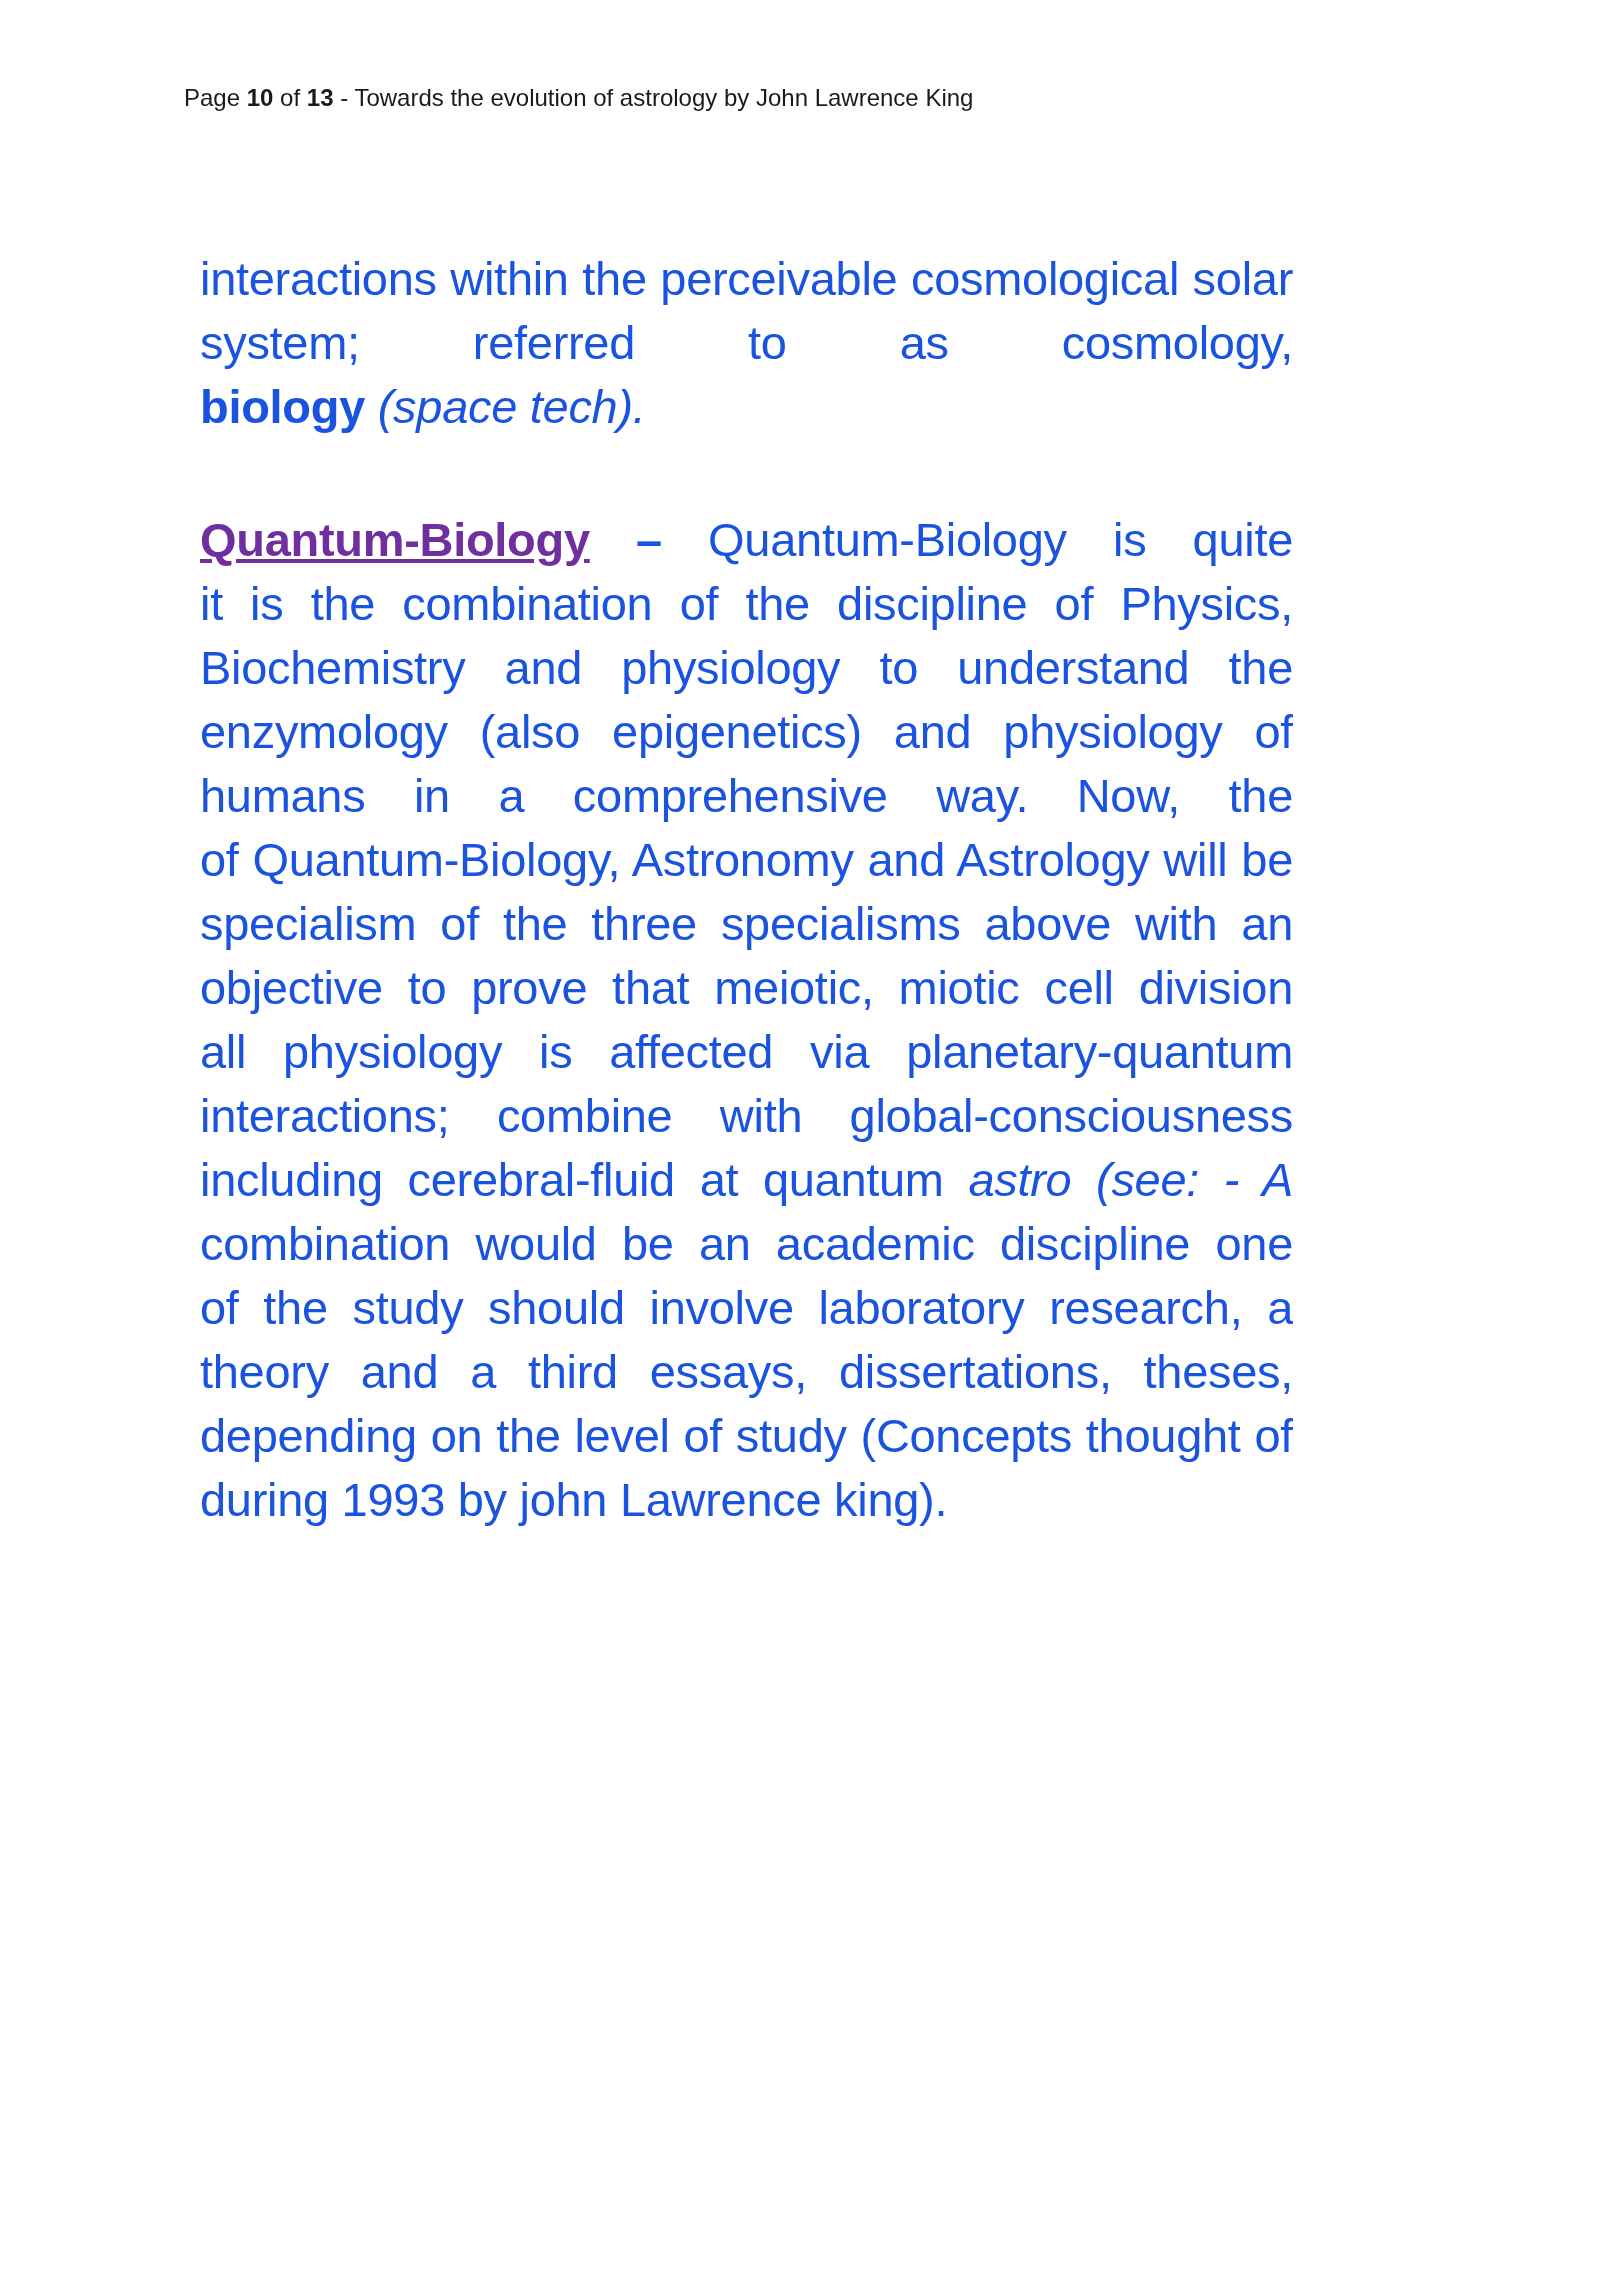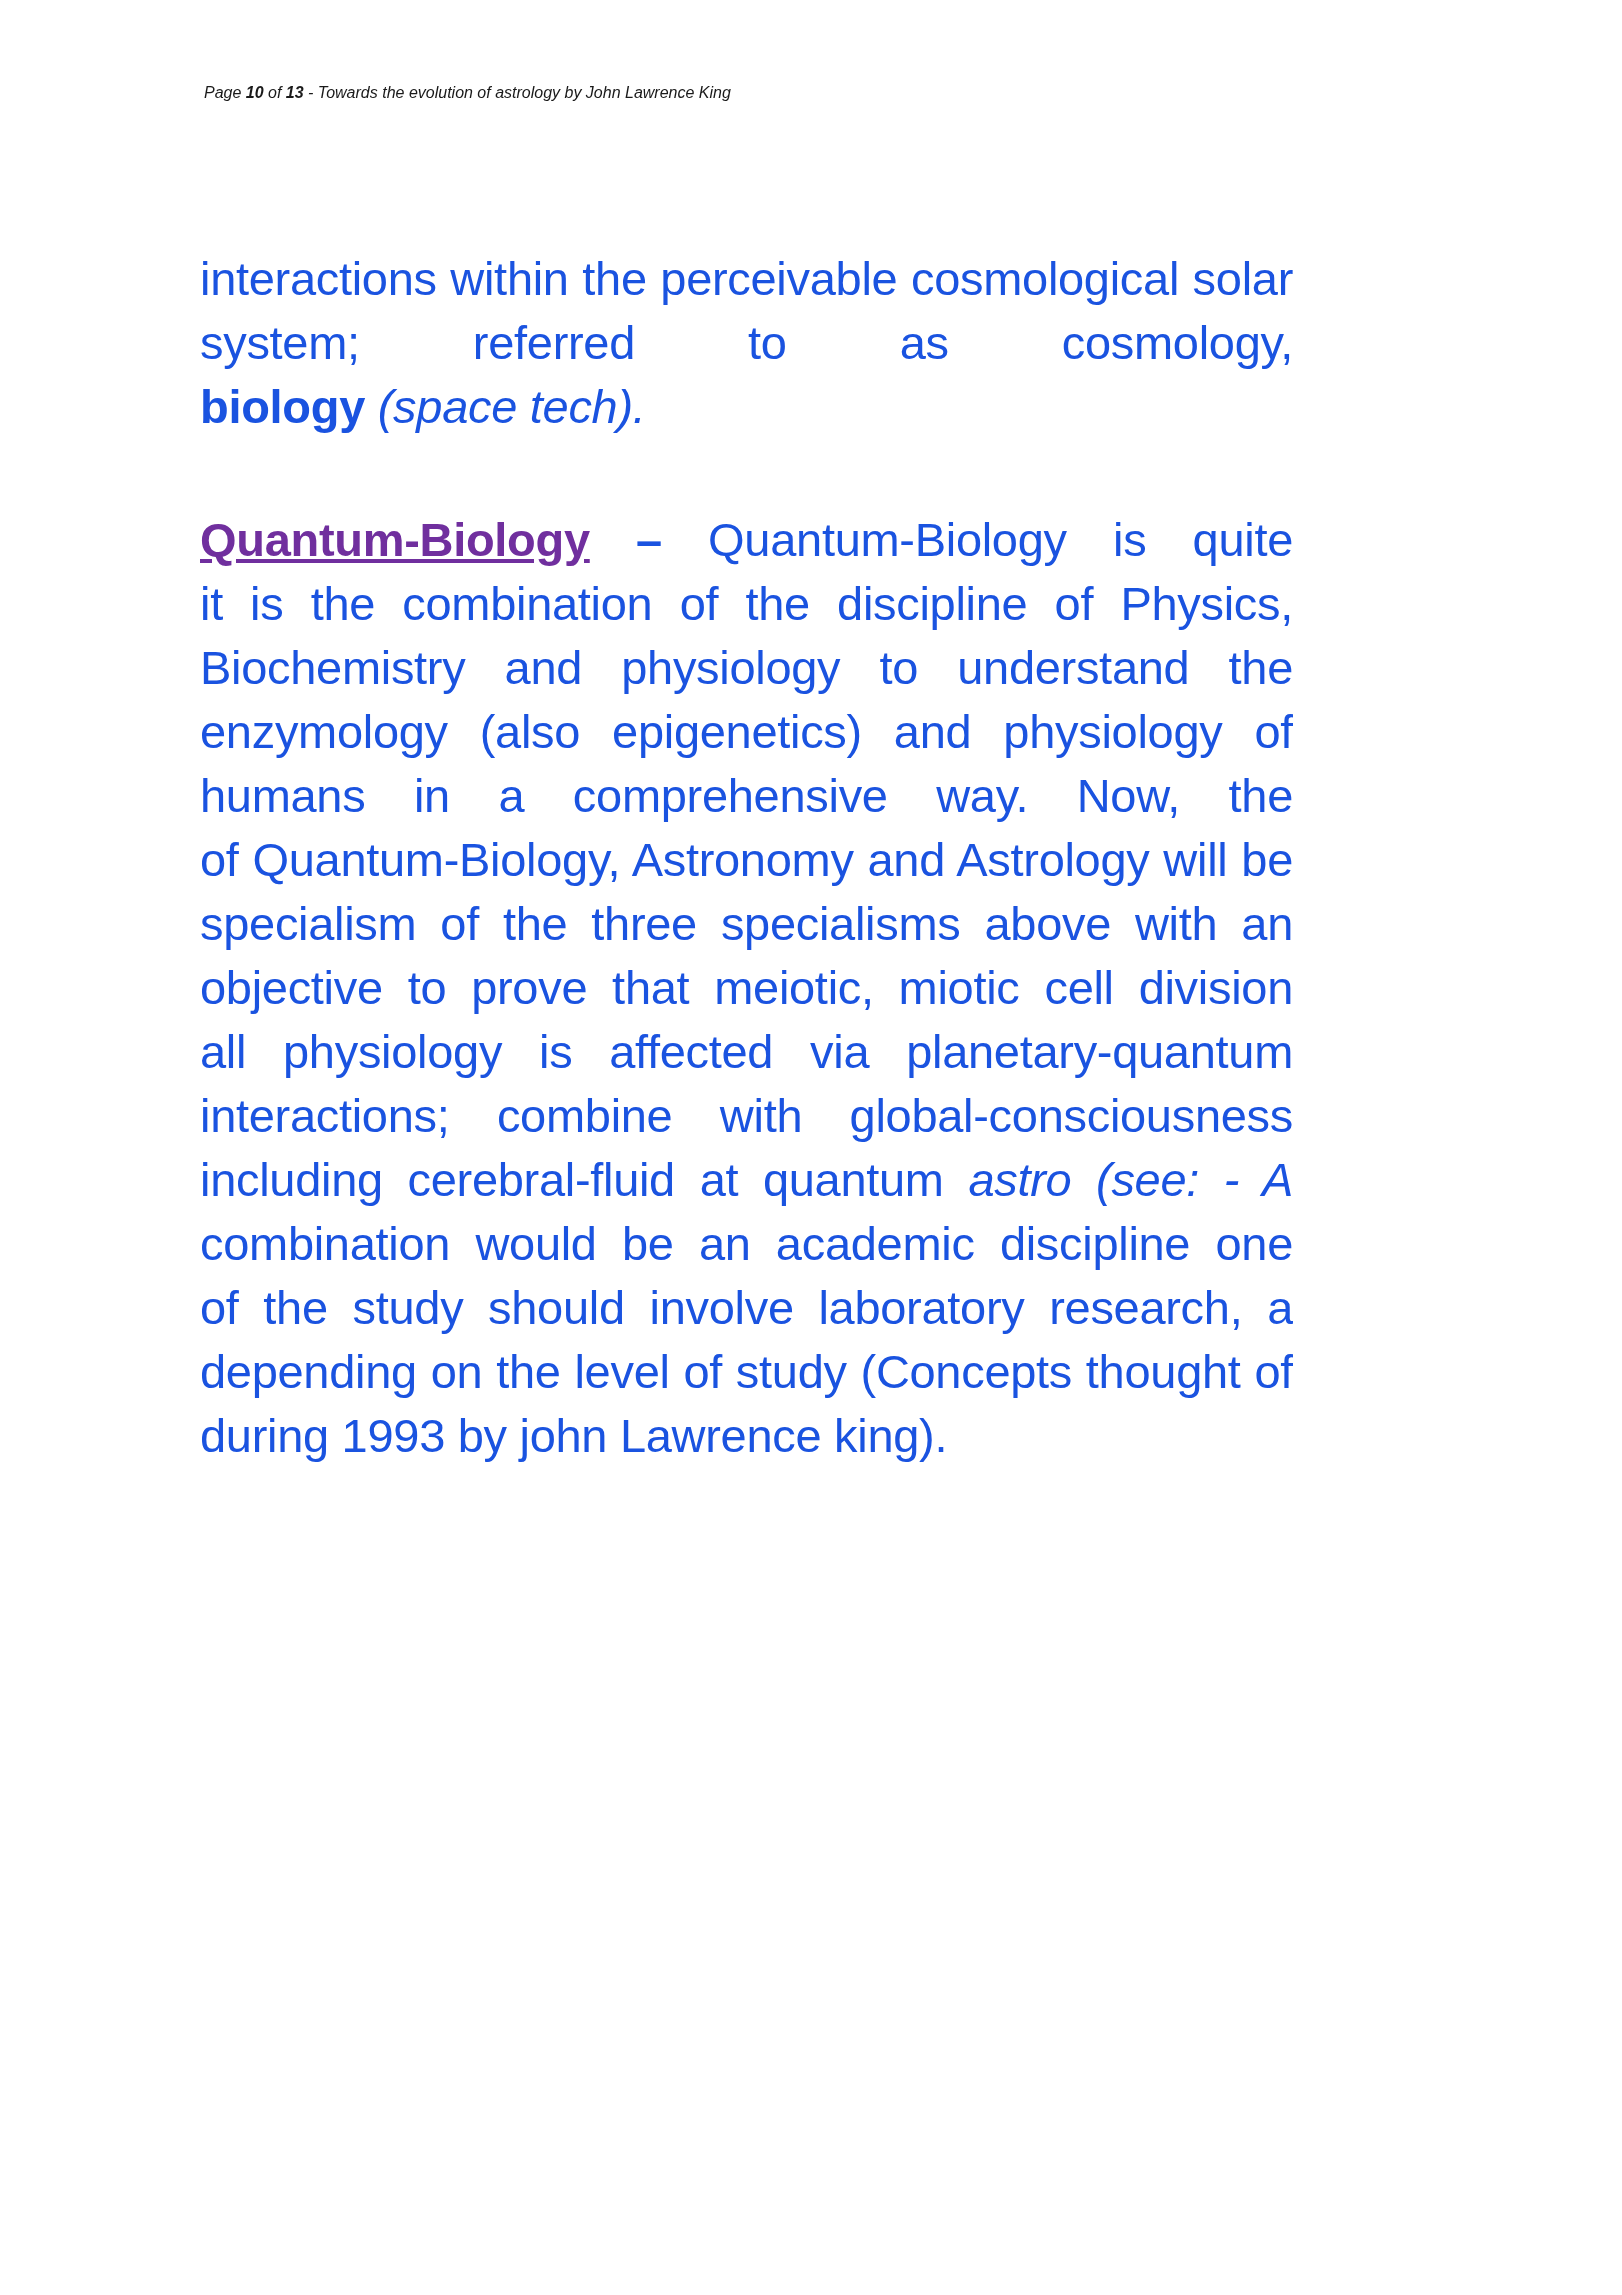--- a/index.html
+++ b/index.html
@@ -11,27 +11,26 @@
   html,body{margin:0;padding:0;}
   body{
     width:1622px;height:2295px;
     background:var(--page-bg);
     position:relative;
     font-family:"Liberation Sans", sans-serif;
     overflow:hidden;
   }
   .page-header{
     position:absolute;
-    left:204px;top:84px;
+    left:184px;top:84px;
     width:1243px;
-    font-size:16px;
+    font-size:24px;
     color:var(--header-color);
     letter-spacing:0;
     white-space:nowrap;
-    font-style:italic;
   }
   .para{
     position:absolute;
     left:200px;
     width:1093px;
     font-size:47px;
     color:var(--blue);
     letter-spacing:-0.3px;
   }
   #para-0{top:247px;}
@@ -68,17 +67,18 @@
       <div class="line"><span>enzymology (also epigenetics) and physiology of</span></div>
       <div class="line"><span>humans in a comprehensive way. Now, the combination</span></div>
       <div class="line"><span>of Quantum-Biology, Astronomy and Astrology will be a</span></div>
       <div class="line"><span>specialism of the three specialisms above with an</span></div>
       <div class="line"><span>objective to prove that meiotic, miotic cell division and</span></div>
       <div class="line"><span>all physiology is affected via planetary-quantum</span></div>
       <div class="line"><span>interactions; combine with global-consciousness and/or</span></div>
       <div class="line"><span>including cerebral-fluid at quantum </span><span class="seg-i">astro (see: - A</span></div>
       <div class="line"><span>combination would be an academic discipline one third</span></div>
       <div class="line"><span>of the study should involve laboratory research, a third</span></div>
+      <div class="line"><span>theory and a third essays, dissertations, theses,</span></div>
       <div class="line"><span>depending on the level of study (Concepts thought of</span></div>
       <div class="line last"><span>during 1993 by john Lawrence king).</span></div>
     </div>
   </main>
 
 
 </body></html>

